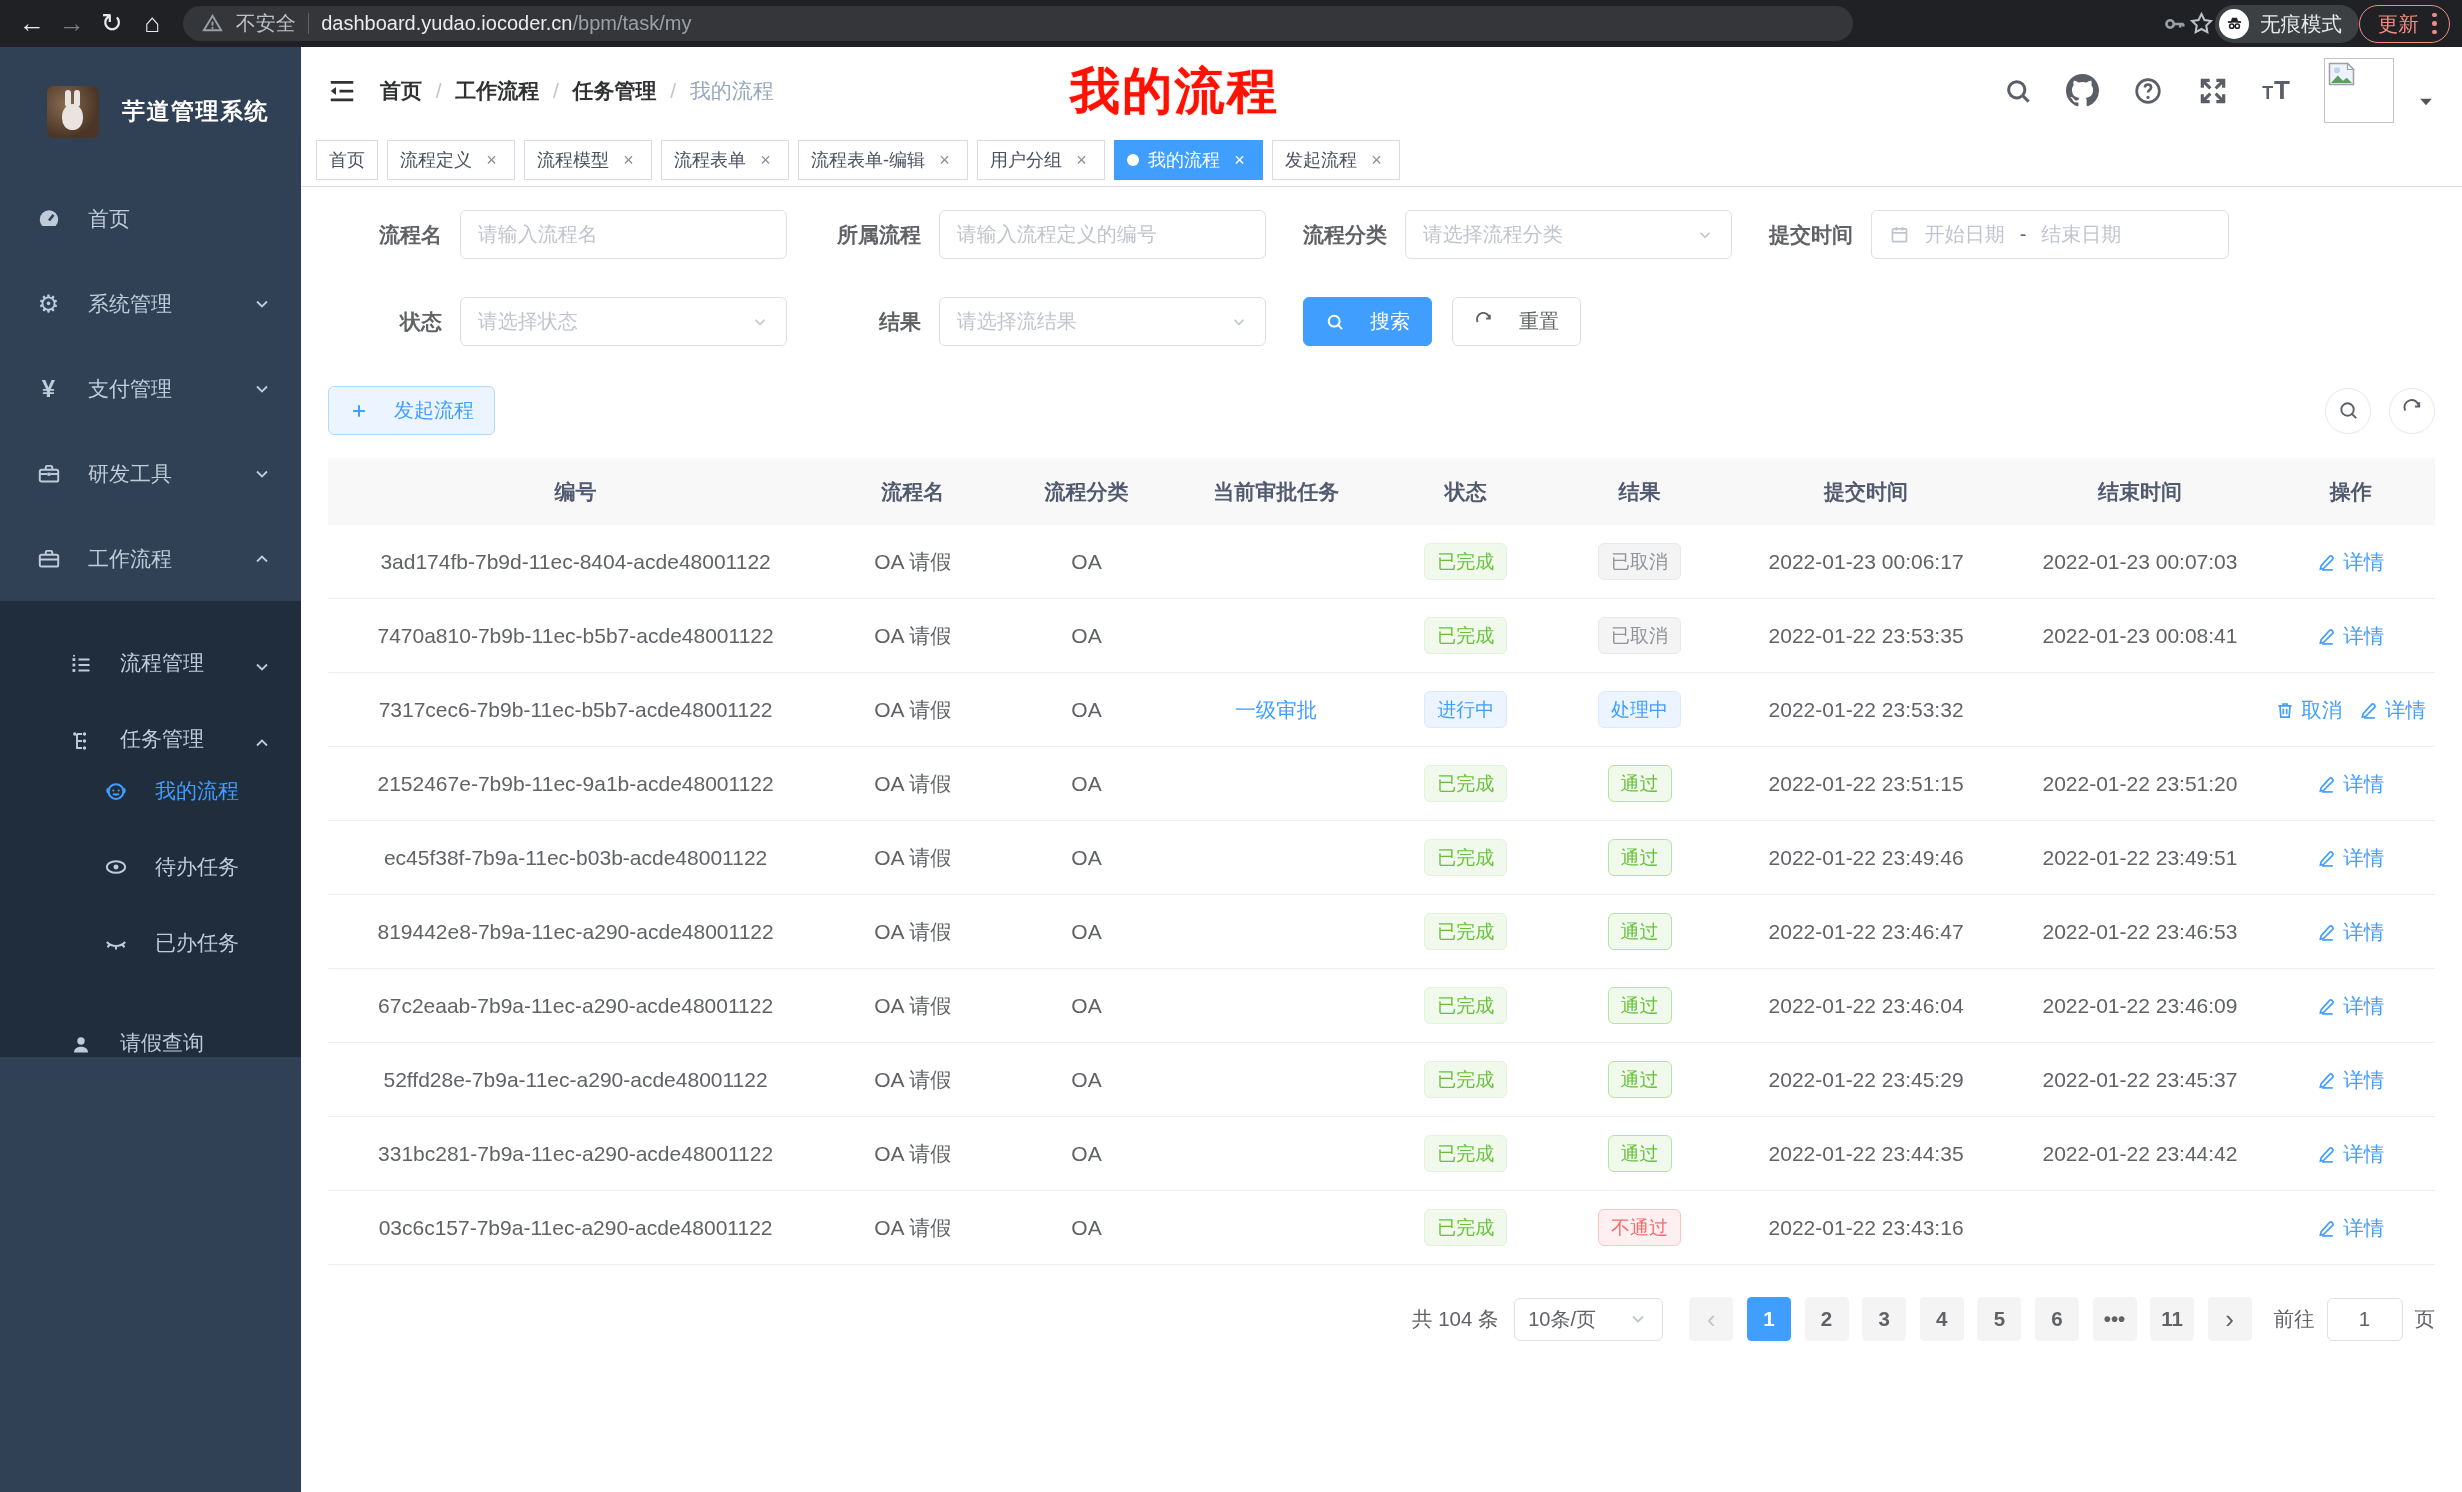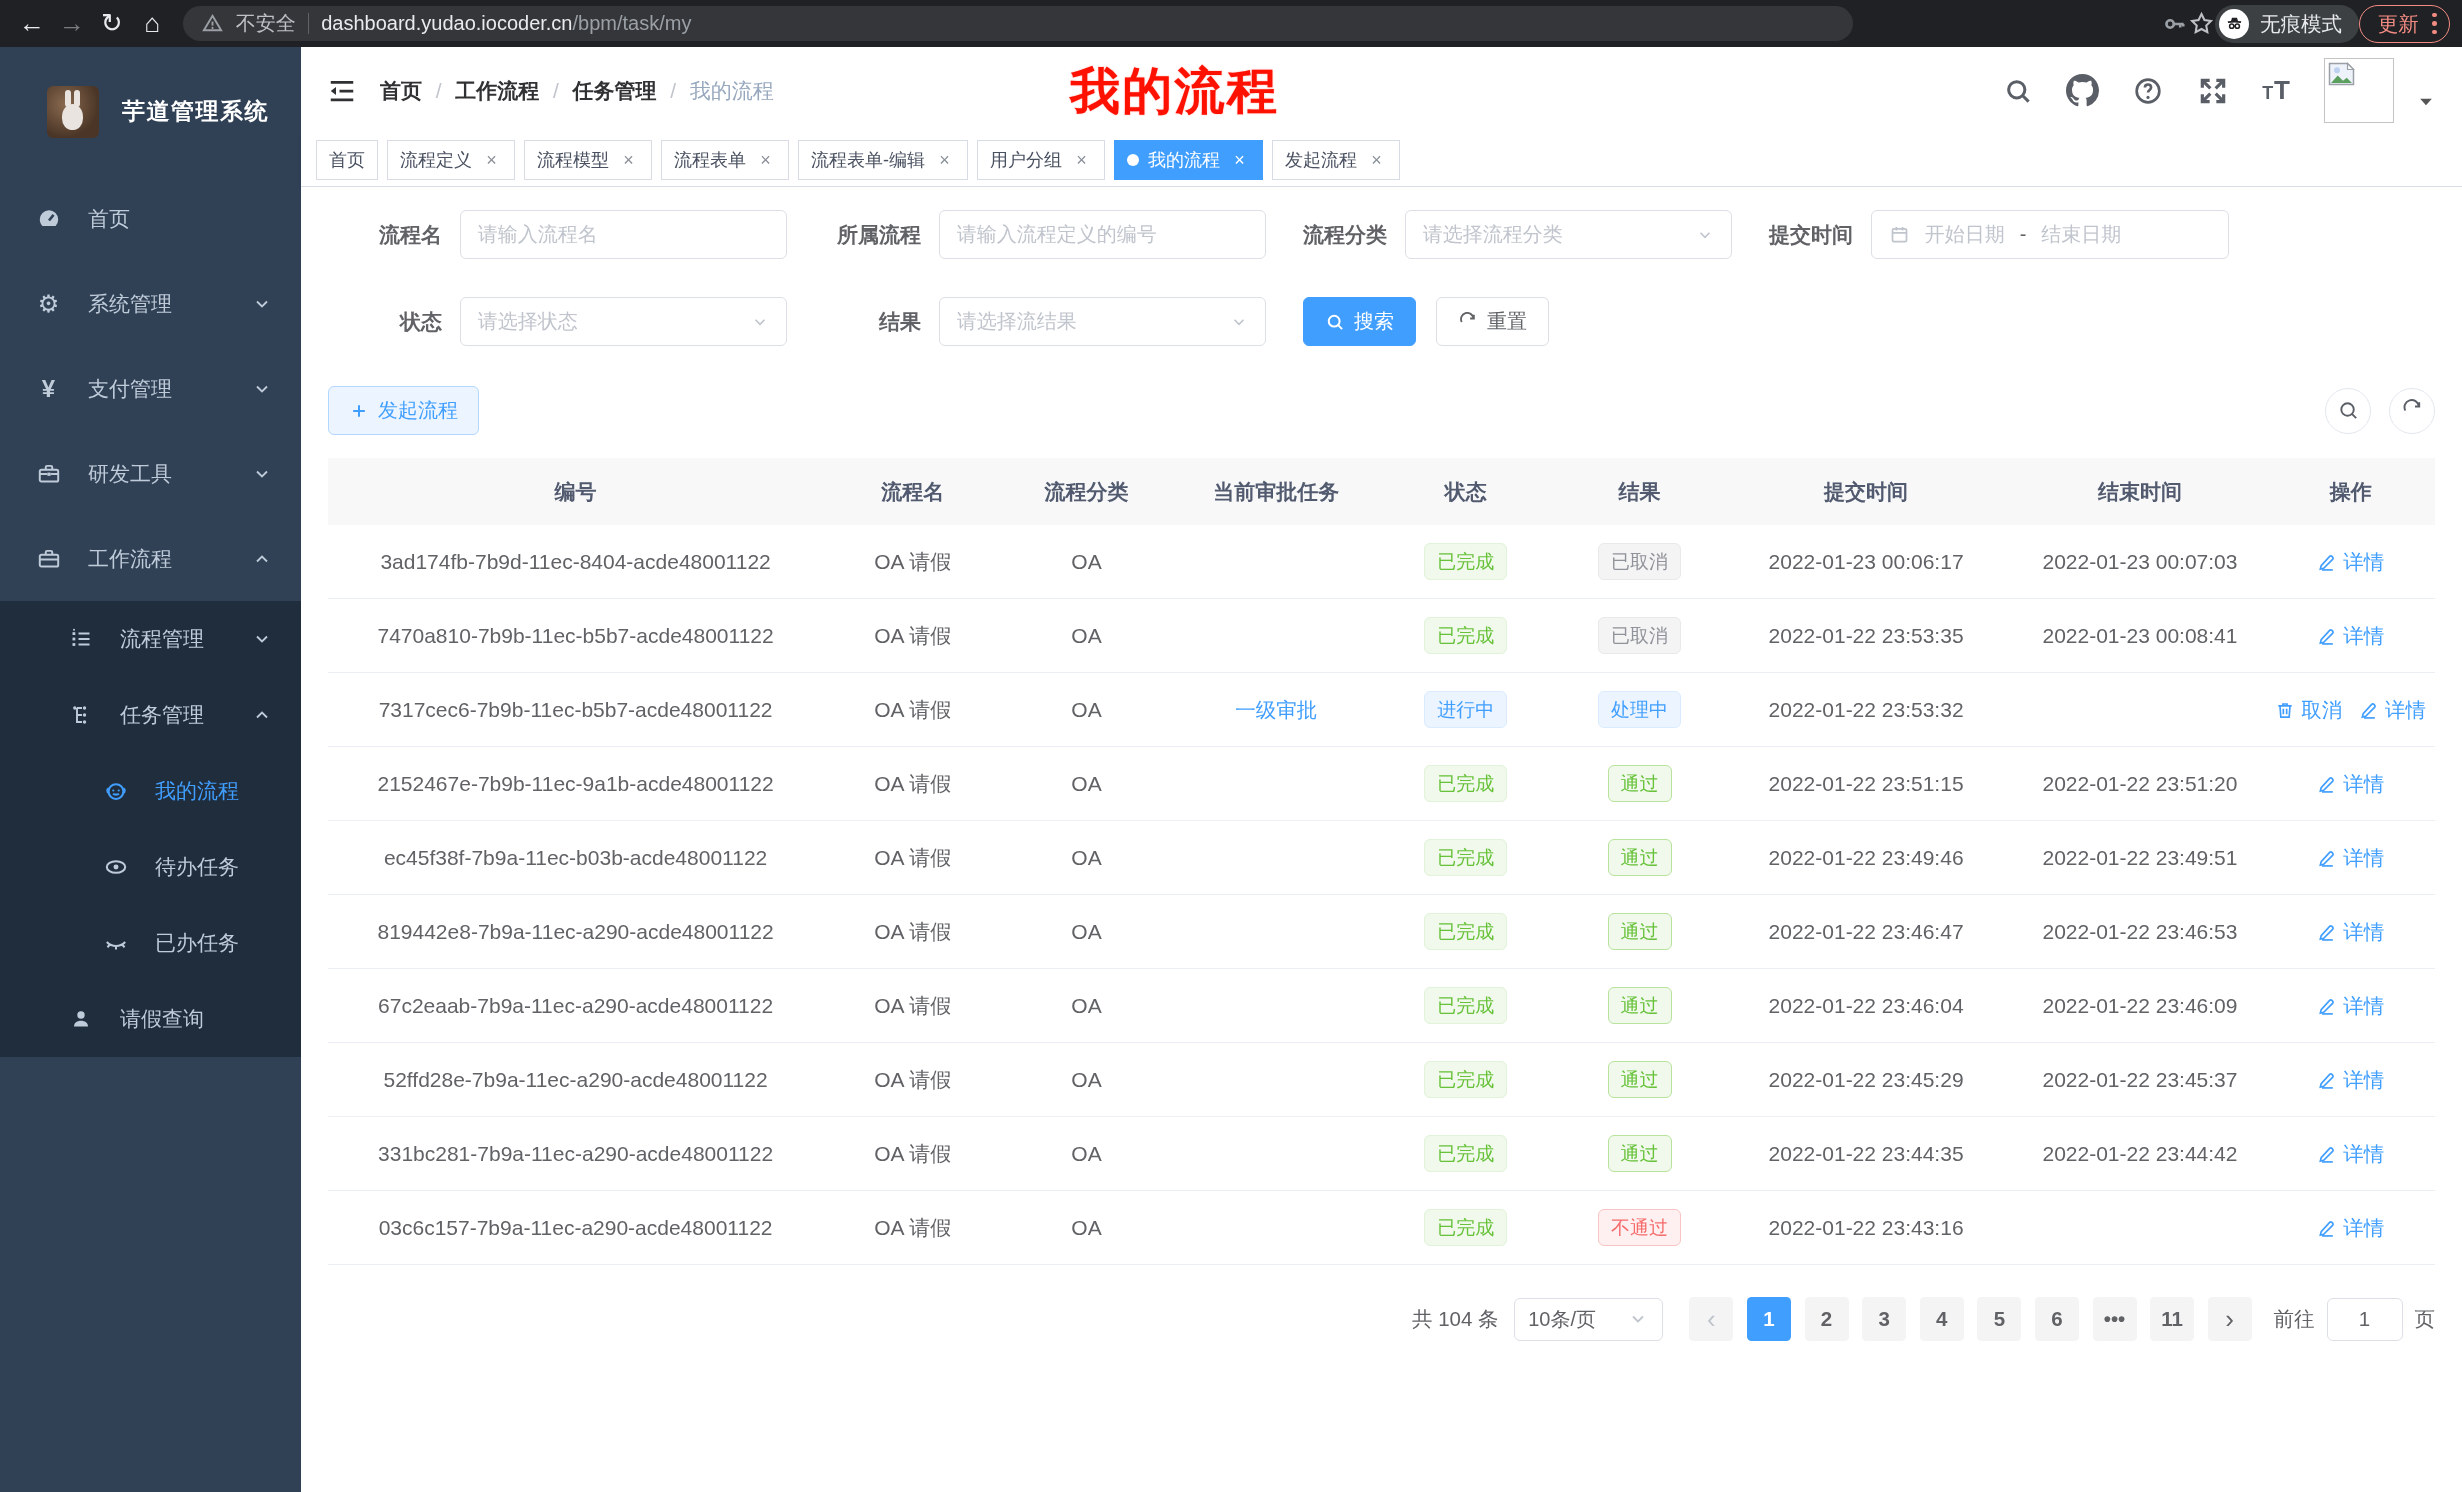--- a/index.html
+++ b/index.html
@@ -30,21 +30,21 @@
   .sidebar { width:301px; flex:0 0 301px; background:#304156; overflow:hidden; }
   .logo-row { height:129px; display:flex; align-items:center; padding-left:47px; gap:23px; }
   .logo-img { width:52px; height:52px; border-radius:6px; background:radial-gradient(circle at 35% 35%, #8a6a50, #4a3526 70%); position:relative; overflow:hidden; }
   .logo-img:before { content:""; position:absolute; left:15px; top:18px; width:21px; height:26px; border-radius:50% 50% 45% 45%; background:#e9e4df; }
   .logo-img:after { content:""; position:absolute; left:18px; top:4.6px; width:6px; height:16.7px; border-radius:4.6px; background:#e9e4df; box-shadow:9px 0 0 #e9e4df; }
   .logo-title { color:#fff; font-size:23px; font-weight:700; letter-spacing:1.5px; }
 
   .m-item { display:flex; align-items:center; color:#bfcbd9; font-size:21px; cursor:pointer; }
   .m-item .ico { width:33px; margin-right:23px; color:#bfcbd9; }
   .m-item.lv0 { height:85px; padding-left:32px; }
-  .m-item.lv1 { height:76px; padding-left:64px; }
+  .m-item.lv1 { height:76px; padding-left:64px;align-items:flex-end; }
   .m-item.lv2 { height:76px; padding-left:99px; }
   .m-item.sub { background:#1f2d3d; }
   .m-item.active, .m-item.active .ico { color:#409eff; }
   .m-arrow { margin-left:auto; margin-right:32px; color:#94a3b5; }
   .ico .txt { font-size:24px; line-height:1; }
 
   .main { flex:1; min-width:0; display:flex; flex-direction:column; background:#fff; }
 
   
   .navbar { height:87px; display:flex; align-items:center; padding:0 26px; position:relative; background:#fff; }
@@ -77,21 +77,21 @@
   .frow + .frow { margin-top:38px; }
   .flabel { font-weight:700; text-align:right; margin-right:18px; white-space:nowrap; }
   .lw1 { width:114px; } .lw2 { width:97px; margin-left:37px; } .lw3 { margin-left:37px; } 
   .box { height:49px; border:1.5px solid #dcdfe6; border-radius:6px; background:#fff; display:flex; align-items:center; padding:0 16.7px; font-size:20px; color:#c0c4cc; }
   .box .ph { overflow:hidden; white-space:nowrap; }
   .inp { width:327px; }
   .sel { width:327px; justify-content:space-between; }
   .sel .chev { color:#c0c4cc; }
   .date { width:358px; gap:15px; }
   .date .dash { color:#606266; }
-  .btn { height:49px; border-radius:6px; font-size:20px; display:flex; align-items:center; gap:9px; padding:0 21px; cursor:pointer; white-space:nowrap; }
+  .btn { height:49px; border-radius:6px; font-size:20px; display:flex; align-items:center; gap:25px; padding:0 21px; cursor:pointer; white-space:nowrap; }
   .btn-primary { background:#409eff; color:#fff; border:1.5px solid #409eff; margin-left:37px; }
   .btn-plain { background:#fff; color:#606266; border:1.5px solid #dcdfe6; margin-left:20px; }
   .toolbar { margin-top:40px; display:flex; align-items:center; justify-content:space-between; }
   .btn-create { background:#ecf5ff; border:1.5px solid #b3d8ff; color:#409eff; padding:0 20px; }
   .tool-right { display:flex; align-items:center; }
   .circle-btn { width:46px; height:46px; border-radius:50%; border:1.5px solid #e3e7ee; background:#fff; color:#5a5e66;
                 display:flex; align-items:center; justify-content:center; margin-left:18px; }
 
   
   .tbl { margin-top:23px; width:100%; font-size:21px; color:#606266; }

